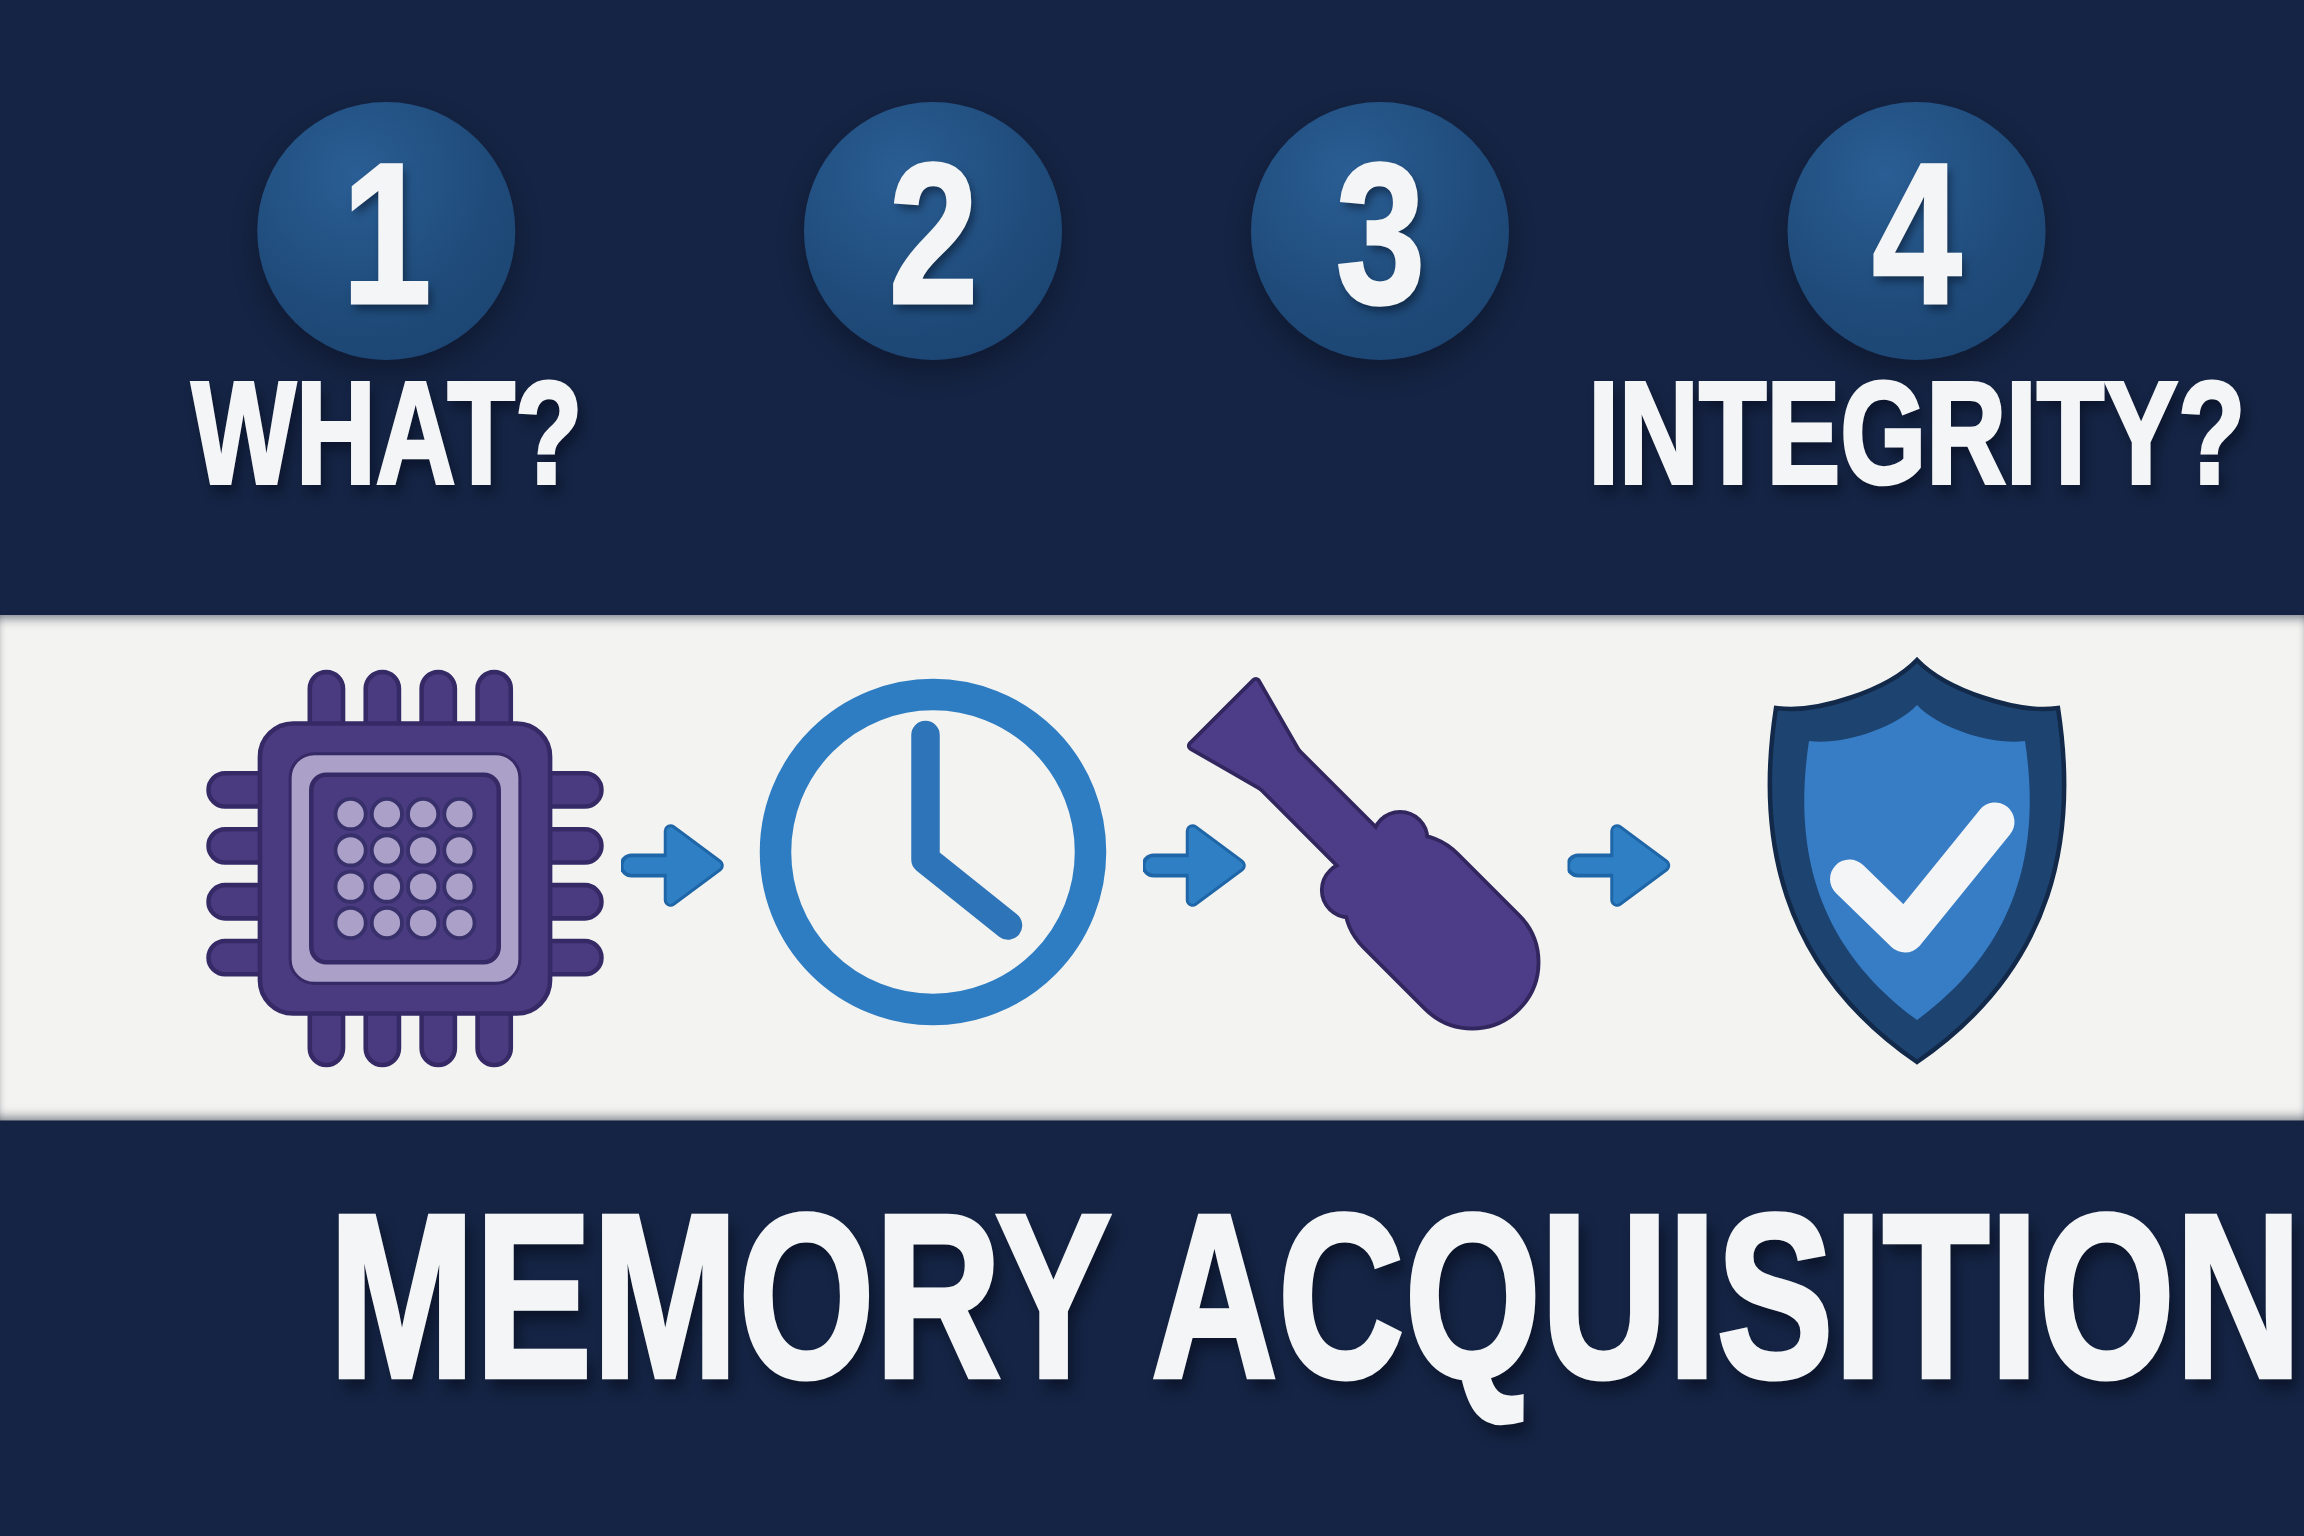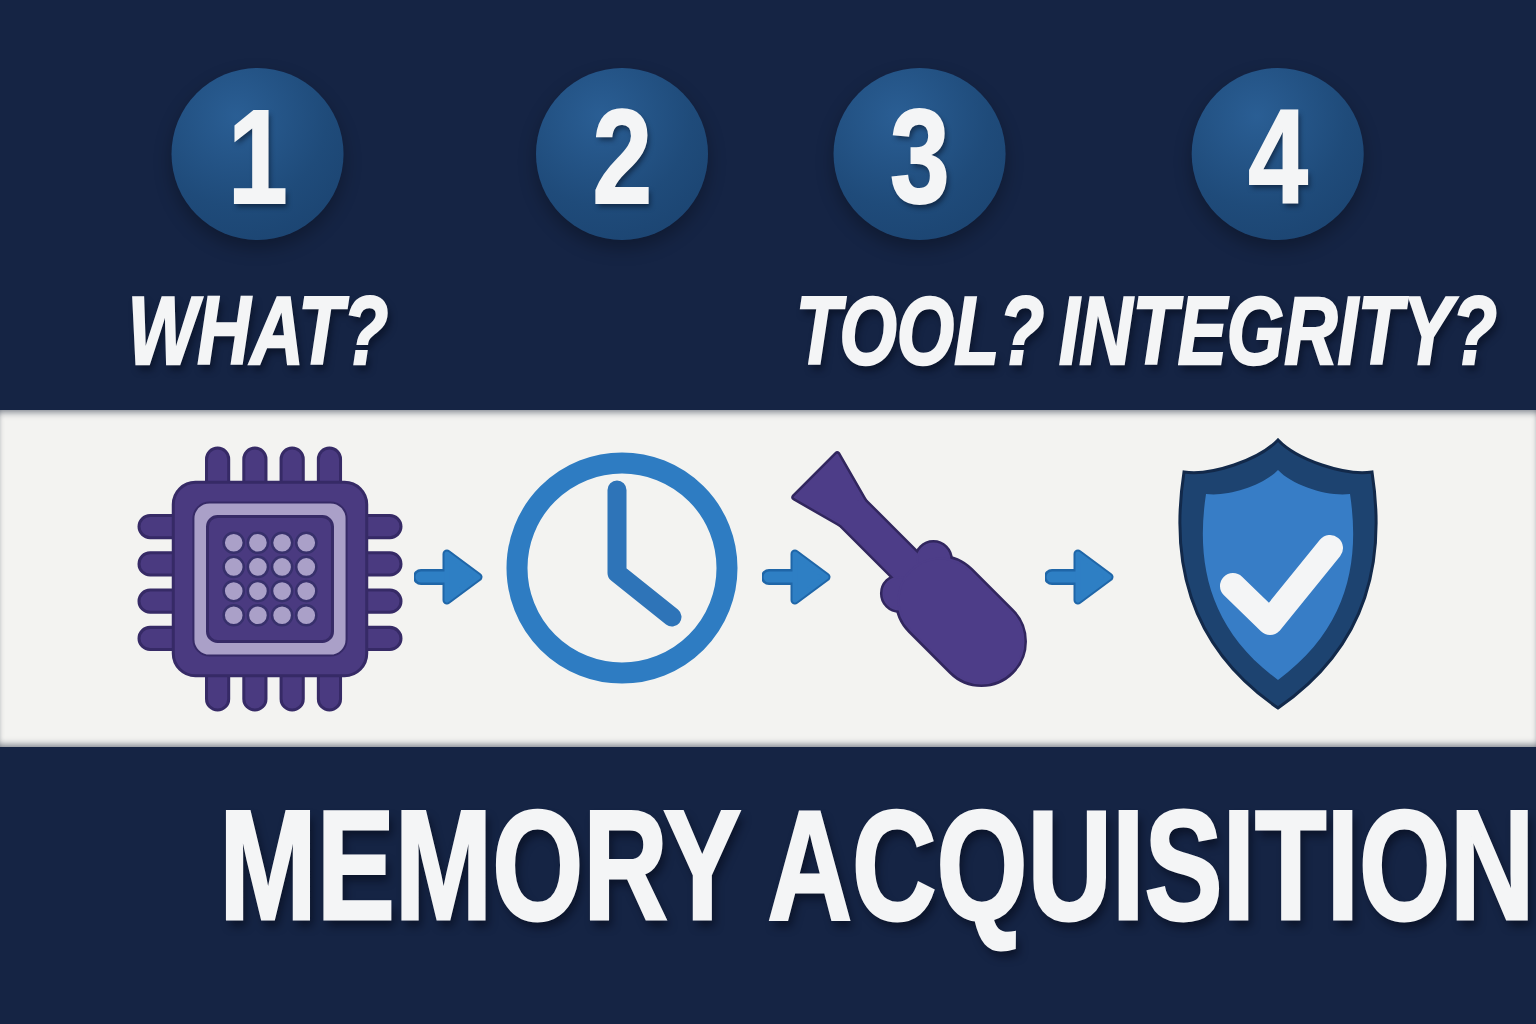--- a/index.html
+++ b/index.html
@@ -26,21 +26,21 @@
     display:flex;align-items:center;justify-content:center;
     box-shadow:0 8px 18px rgba(0,0,0,.28);
   }
   .num{
     display:inline-block;font-size:134px;font-weight:700;line-height:1;
     color:var(--text-white,#f4f5f6);
     transform:translateY(3px) scaleX(.8);
     -webkit-text-stroke:2px var(--text-white,#f4f5f6);
     text-shadow:3px 4px 6px rgba(4,10,24,.5);
   }
-  .qlabel{margin-top:42px;white-space:nowrap;font-style:italic;}
+  .qlabel{white-space:nowrap;}
   .qlabel .inner{
     display:inline-block;font-size:97px;font-weight:700;line-height:1;
     color:var(--text-white,#f4f5f6);
     transform:scaleX(.76);
     -webkit-text-stroke:2.5px var(--text-white,#f4f5f6);
     text-shadow:4px 6px 9px rgba(4,10,24,.55);
   }
 
   
   .band-middle{
@@ -112,23 +112,20 @@
     <div class="step">
       <div class="circle">
         <span class="num">2</span>
       </div>
     </div>
 
     <div class="step">
       <div class="circle">
         <span class="num">3</span>
       </div>
-      <div class="qlabel">
-        <span class="inner">TOOL?</span>
-      </div>
     </div>
 
     <div class="step">
       <div class="circle">
         <span class="num">4</span>
       </div>
       <div class="qlabel">
         <span class="inner">INTEGRITY?</span>
       </div>
     </div>

